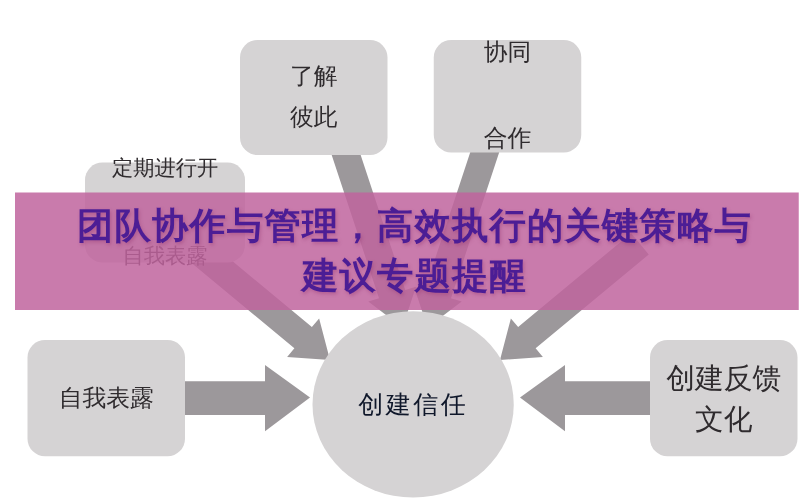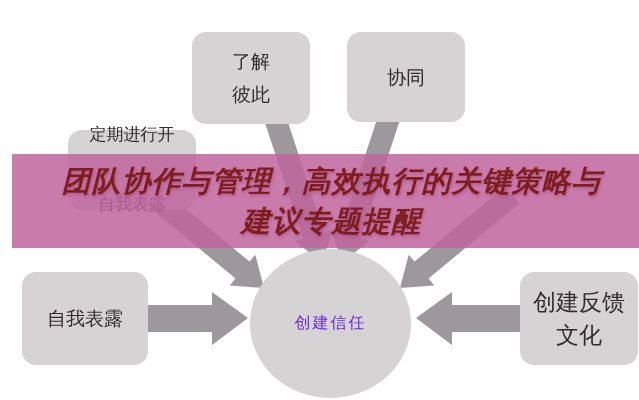--- a/index.html
+++ b/index.html
@@ -37,44 +37,43 @@
   .node-self      {left:10px;top:272px;width:126px;height:93px;font-size:19px;text-align:right;}
   .node-feedback  {left:508px;top:272px;width:118px;height:93px;font-size:23px;}
   .node-feedback .line{line-height:33px;}
 
   
   .center-circle{
     position:absolute;
     left:238px;top:249px;width:161px;height:149px;
     background:#d5d3d4;border-radius:50%;
     display:flex;align-items:center;justify-content:center;
-    color:#6d28d9;font-size:16px;letter-spacing:2px;
+    color:#0f172a;font-size:20px;letter-spacing:2px;
     z-index:2;
     font-family:Liberation Mono, monospace;
   }
 
   
   .banner{
     position:absolute;
     left:0;top:154px;width:639px;height:94px;
     background:rgba(191,100,157,0.85);
     z-index:5;
     display:flex;flex-direction:column;
     align-items:center;justify-content:center;
     font-family:"Liberation Sans","DejaVu Sans",sans-serif;
   }
   .banner .b-line{
-    color:#7f1d1d;
+    color:#4c1d95;
     font-size:29px;
     font-weight:900;
     line-height:40px;
     letter-spacing:1px;
     text-shadow:1px 2px 3px rgba(150,60,115,0.45);
     white-space:nowrap;
-    font-style:italic;
   }
 </style>
 </head>
 <body>
 
 <div id="stage">
 
   <svg id="arrows" viewBox="0 0 639 400" xmlns="http://www.w3.org/2000/svg" aria-hidden="true">
 
     <polygon fill="#9c989b" points="130,305 200,305 200,292 236,318 200,345 200,332 130,332"></polygon>
@@ -90,20 +89,21 @@
     <polygon fill="#9c989b" points="507,203.5 416.5,278.6 422.3,285.5 388,288 396.7,254.7 402.5,261.6 493,186.5"></polygon>
   </svg>
 
   <div class="node node-know">
     <span class="line">了解</span>
     <span class="line">彼此</span>
   </div>
 
   <div class="node node-collab">
     <span class="line">协同</span>
+    <span class="line">合作</span>
   </div>
 
   <div class="node node-open">
     <span class="line">定期进行开</span>
     <span class="line">自我表露</span>
   </div>
 
 
   <div class="node node-self">
     <span class="line">自我表露</span>

